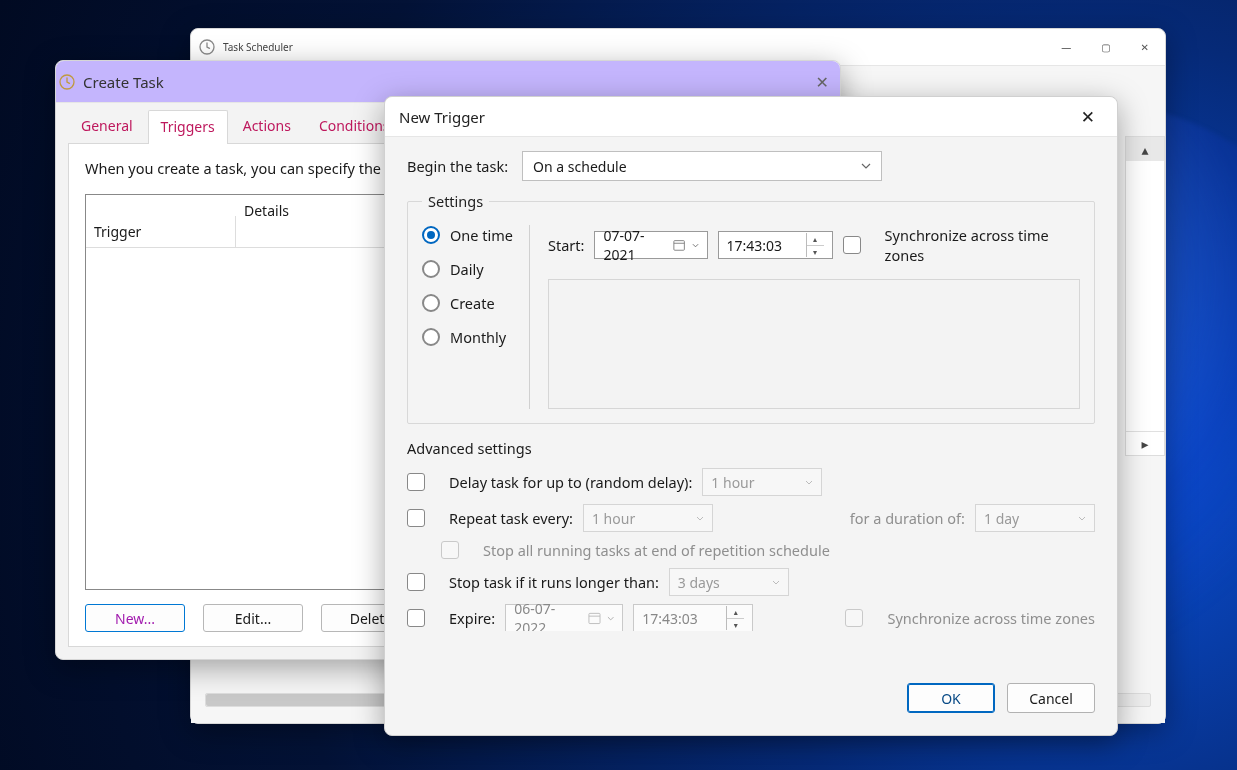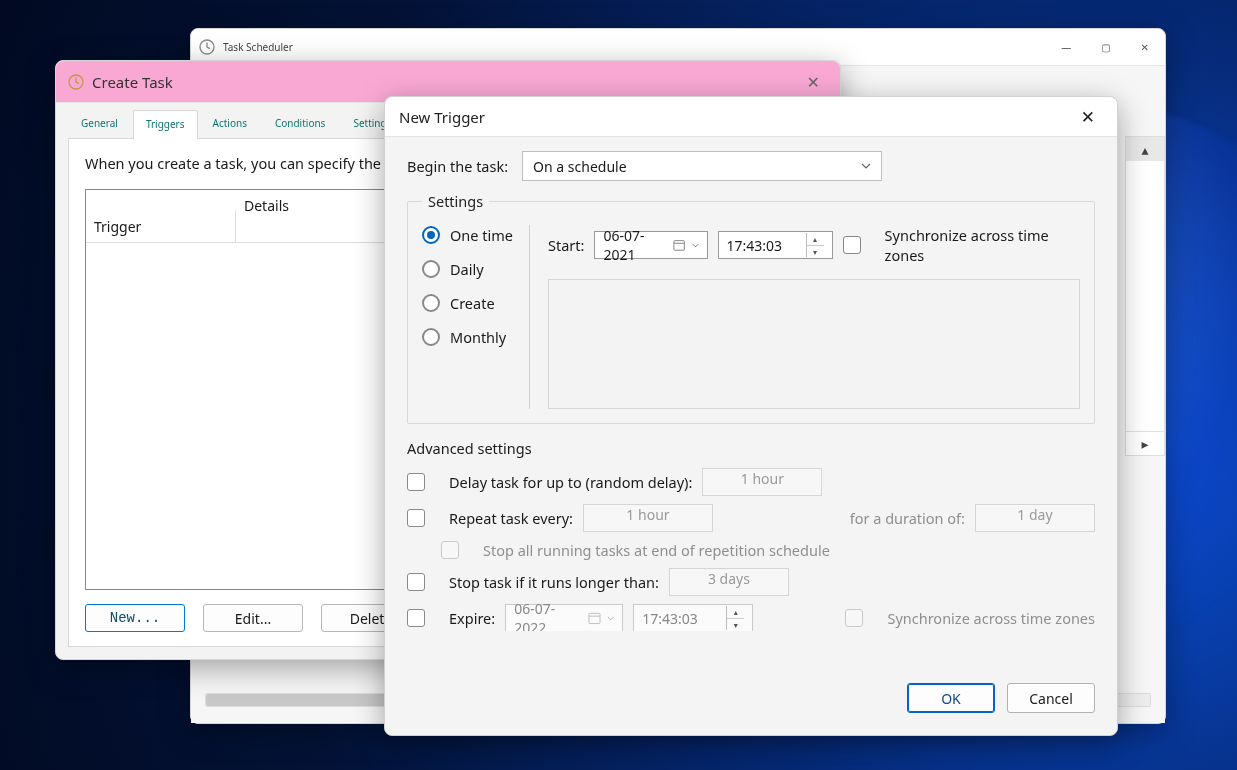--- a/index.html
+++ b/index.html
@@ -47,40 +47,40 @@
   .sched-scroll { position:absolute; left:14px; right:14px; bottom:16px; height:14px; background:#eee; border:1px solid #ddd; border-radius:2px; }
   .sched-scroll .thumb { position:absolute; left:0; top:0; height:100%; width:230px; background:#c8c8c8; border-radius:2px; }
 
   
   #create-task {
     left: 55px; top: 60px; width: 786px; height: 600px;
     background:#f3f3f3;
     border:1px solid #d6d6d6;
   }
   #create-task .titlebar {
-    height: 42px; display:flex; align-items:center; padding:0 12px; font-size:15px; color:#333;
-    background:#f9a8d4; border-bottom:1px solid #e6e6e6; border-top-left-radius:8px; border-top-right-radius:8px;
+    height: 42px; display:flex; align-items:center; padding:0 3px; font-size:15px; color:#333;
+    background:#c4b5fd; border-bottom:1px solid #e6e6e6; border-top-left-radius:8px; border-top-right-radius:8px;
   }
   #create-task .tb-icon { width:16px; height:16px; margin-right:8px; }
   #create-task .close-x { margin-left:auto; color:#666; font-size:16px; padding:4px 8px; }
   .tabs { display:flex; padding:6px 12px 0 12px; gap:2px; background:#f3f3f3; }
-  .tab { padding:6px 12px 8px; font-size:10px; color:#0f766e; border:1px solid transparent; border-bottom:none; cursor:default; }
+  .tab { padding:6px 12px 8px; font-size:14px; color:#be185d; border:1px solid transparent; border-bottom:none; cursor:default; }
   .tab.active { background:#fff; border-color:#d8d8d8; border-radius:2px 2px 0 0; position:relative; top:1px; }
   .tab-body { background:#fff; margin:0 12px 12px 12px; border:1px solid #d8d8d8; padding:14px 16px; flex:1; display:flex; flex-direction:column; }
   .ct-desc { margin-bottom:16px; font-size:14.5px; }
   .ct-table { border:1px solid #888; flex:1; background:#fff; }
   .ct-th-row { display:flex; border-bottom:1px solid #ddd; }
   .ct-th { padding:6px 8px; font-size:14px; border-right:1px solid #ddd; }
   .ct-th.trigger-col { width:150px;margin-top:21px; }
   .ct-btns { display:flex; gap:18px; margin-top:14px; }
   .ct-btn {
     width:100px; height:28px; background:#fdfdfd; border:1px solid #b7b7b7; border-radius:3px;
     font-size:14px; display:flex; align-items:center; justify-content:center;
   }
-  .ct-btn.primary { border-color:#0078d4; color:#0c4a6e;font-family:Liberation Mono, monospace; }
+  .ct-btn.primary { border-color:#0078d4; color:#a21caf; }
 
   
   #new-trigger {
     left: 384px; top: 96px; width: 734px; height: 640px;
     background:#f4f4f4;
     border:1px solid #d0d0d0;
     display:flex; flex-direction:column;
   }
   #new-trigger .titlebar {
     height: 40px; display:flex; align-items:center; padding:0 14px; font-size:15px; color:#222;
@@ -132,21 +132,21 @@
   .checkbox.checked::after {
     content:""; position:absolute; left:4px; top:0px; width:5px; height:10px; border:solid #fff; border-width:0 2px 2px 0; transform:rotate(42deg);
   }
   .chk-row { display:flex; align-items:center; gap:24px; font-size:14.5px; }
   .placeholder-box { height:130px; border:1px solid #d6d6d6; background:#f3f3f3; margin-top:4px; }
 
   .adv-label { font-size:14.5px; margin:8px 0 10px 0; }
   .adv-row { display:flex; align-items:center; gap:10px; margin:8px 0; font-size:14.5px; }
   .select-small {
     height:28px; background:#fbfbfb; border:1px solid #bdbdbd; padding:0 8px; font-size:14px;
-    display:flex; align-items:center; justify-content:space-between; gap:10px;flex-direction:column;
+    display:flex; align-items:center; justify-content:space-between; gap:10px;
   }
   .select-small.dis { color:#9a9a9a; background:#f7f7f7; border-color:#d5d5d5; }
   .select-small.dis .chev-s { opacity:.4; }
   .dim { color:#8f8f8f; }
   .nested { margin-left:34px; }
   .date-input.dis, .time-input.dis { color:#888; border-color:#c9c9c9; background:#fbfbfb; }
 
   .footer { display:flex; justify-content:flex-end; gap:12px; padding:10px 22px 22px 0; }
   .dlg-btn {
     width:88px; height:30px; background:#fdfdfd; border:1px solid #b2b2b2; border-radius:3px;
@@ -253,21 +253,21 @@
             </label>
           <label class="radio-row">
               <span class="radio"></span>
               <span>Monthly</span>
             </label>
         </div>
         <div class="start-col">
           <div class="start-row">
             <span class="lbl">Start:</span>
             <div class="date-input">
-              <span>06-07-2021</span>
+              <span>07-07-2021</span>
               <svg class="cal-icon" viewBox="0 0 14 14">
                   <rect x="1" y="2" width="12" height="11" rx="1" fill="none" stroke="#777"></rect>
                   <path d="M1 5h12" stroke="#777"></path>
                 </svg>
               <svg class="chev-s" viewBox="0 0 8 5">
                   <path d="M1 1l3 3 3-3" stroke="#666" fill="none"></path>
                 </svg>
             </div>
             <div class="time-input">
               <span>17:43:03</span>

